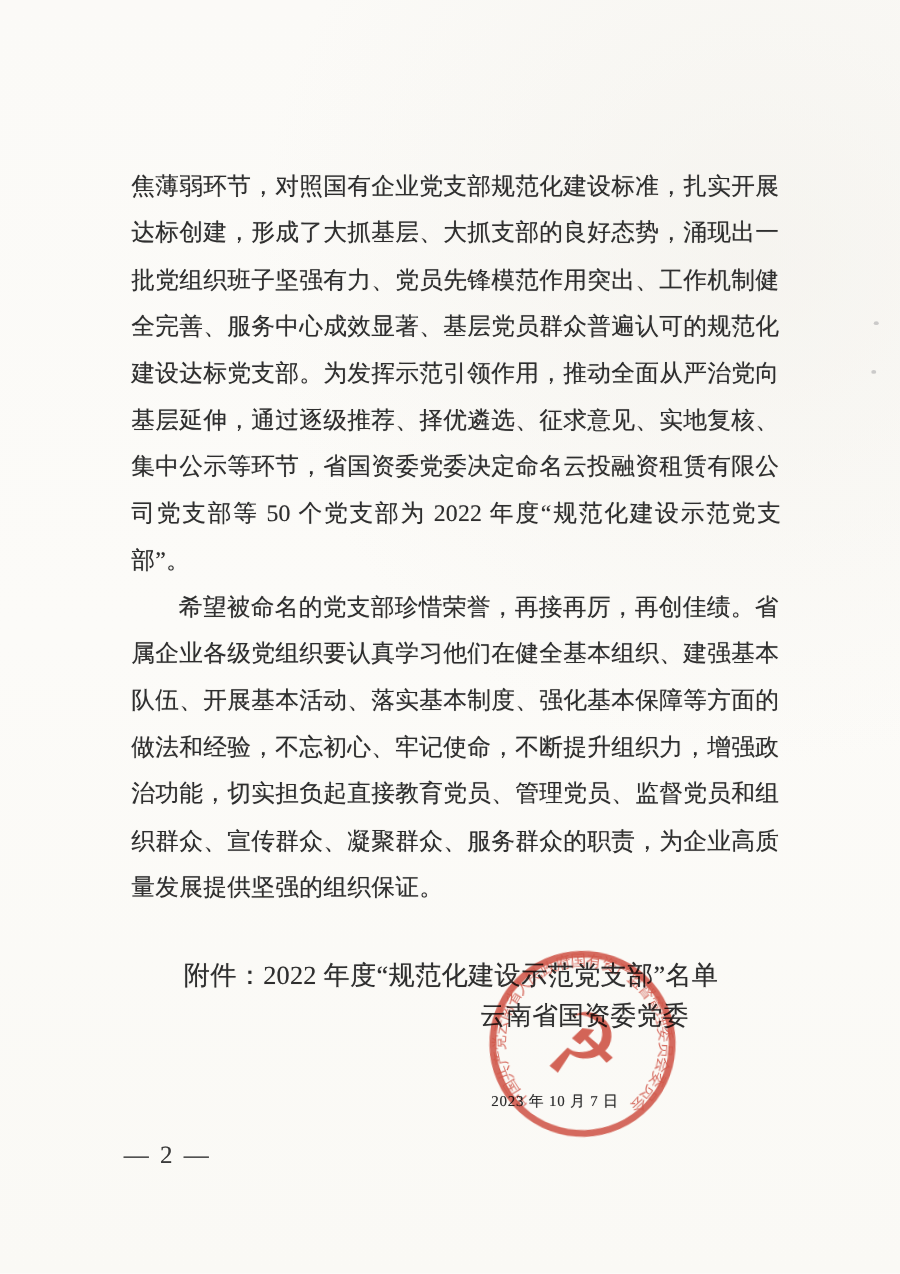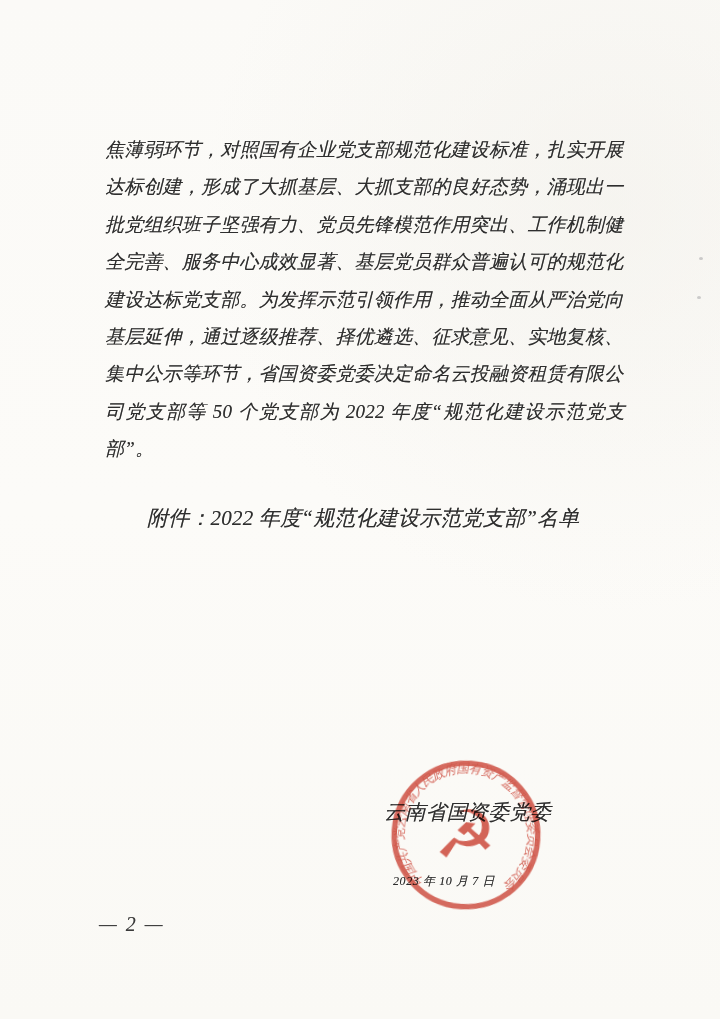--- a/index.html
+++ b/index.html
@@ -9,21 +9,20 @@
     font-family: "Liberation Serif", "DejaVu Serif", serif;
   }
   .page {
     position: relative;
     width: 720px; height: 1019px;
     background: #fcfbf8;
     background-image:
       radial-gradient(circle at 85% 20%, rgba(240,238,232,0.5), rgba(0,0,0,0) 40%),
       linear-gradient(180deg, #fbfaf7 0%, #fcfbf8 50%, #faf9f5 100%);
     overflow: hidden;
-    font-style: italic;
   }
   .content {
     position: absolute;
     left: 105px; top: 131px; width: 520px;
   }
   .para {
     margin: 0;
     font-size: 19px;
     line-height: 37.4px;
     letter-spacing: 0.2px;
@@ -95,20 +94,27 @@
 
   <div class="content">
     <p class="para">焦薄弱环节，对照国有企业党支部规范化建设标准，扎实开展
 达标创建，形成了大抓基层、大抓支部的良好态势，涌现出一
 批党组织班子坚强有力、党员先锋模范作用突出、工作机制健
 全完善、服务中心成效显著、基层党员群众普遍认可的规范化
 建设达标党支部。为发挥示范引领作用，推动全面从严治党向
 基层延伸，通过逐级推荐、择优遴选、征求意见、实地复核、
 集中公示等环节，省国资委党委决定命名云投融资租赁有限公
 司党支部等 50 个党支部为 2022 年度“规范化建设示范党支部”。</p>
+    <p class="para indent">希望被命名的党支部珍惜荣誉，再接再厉，再创佳绩。省
+属企业各级党组织要认真学习他们在健全基本组织、建强基本
+队伍、开展基本活动、落实基本制度、强化基本保障等方面的
+做法和经验，不忘初心、牢记使命，不断提升组织力，增强政
+治功能，切实担负起直接教育党员、管理党员、监督党员和组
+织群众、宣传群众、凝聚群众、服务群众的职责，为企业高质
+量发展提供坚强的组织保证。</p>
     <p class="attachment">附件：2022 年度“规范化建设示范党支部”名单</p>
   </div>
 
   <div class="signature">云南省国资委党委</div>
 
   <div class="sig-date">2023 年 10 月 7 日</div>
 
   <div class="seal">
     <svg width="156" height="156" viewBox="0 0 200 200">
       <defs>

